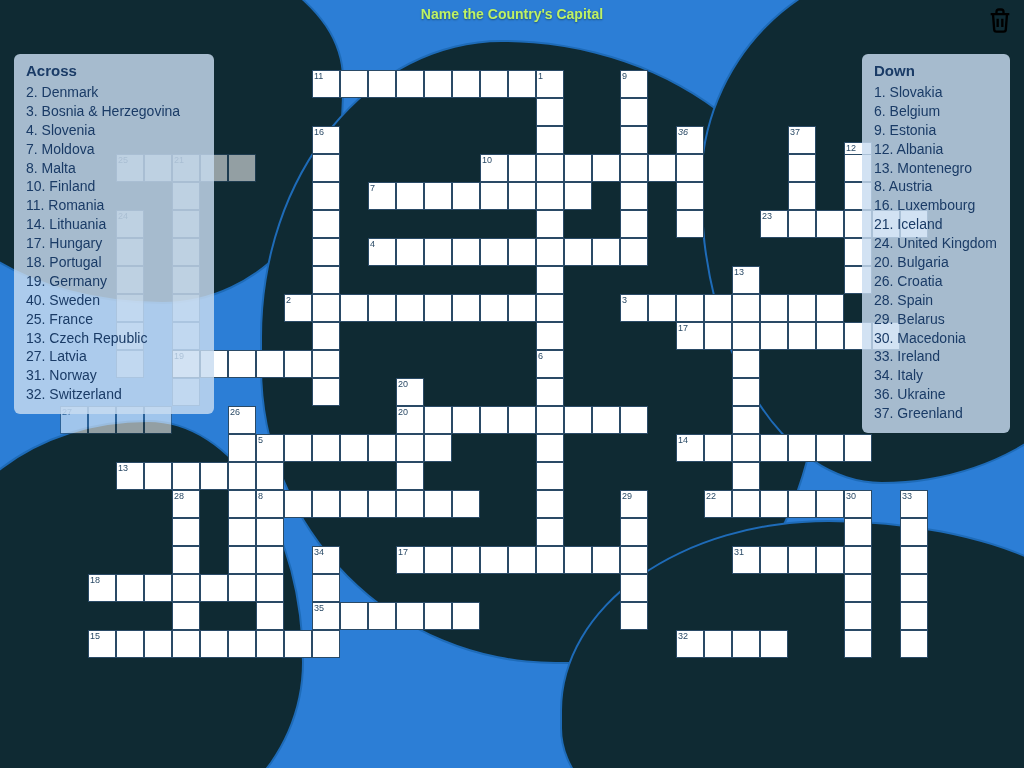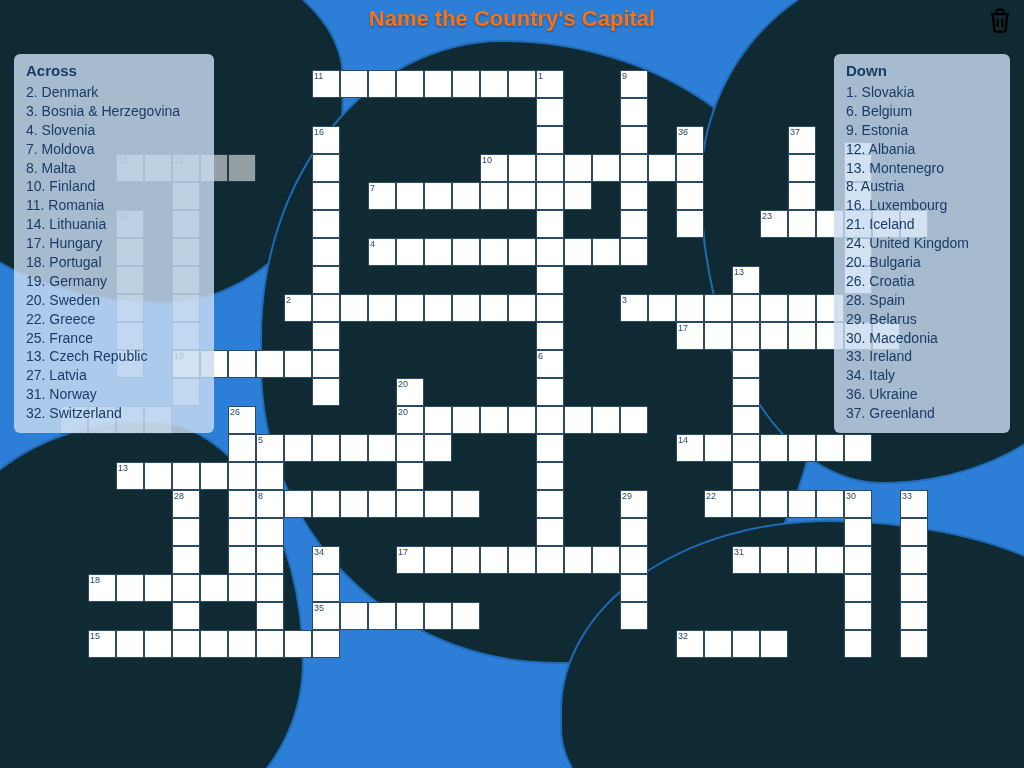--- a/index.html
+++ b/index.html
@@ -13,21 +13,21 @@
     background:#2c7ed6; 
     z-index:0;
   }
   .land{
     position:absolute;background:#0f2a33;border:2px solid #1e6bb8;
     border-radius:40% 55% 45% 60% / 55% 40% 60% 45%;
     z-index:0;
   }
   .title{
     position:absolute;top:6px;left:0;right:0;text-align:center;
-    color:#f97316;font-weight:bold;font-size:22px;z-index:5;
+    color:#bef264;font-weight:bold;font-size:14px;z-index:5;
     text-shadow:0 1px 2px rgba(0,0,0,.4);
   }
   .trash{
     position:absolute;top:6px;right:10px;z-index:6;cursor:pointer;
   }
   .trash svg{width:28px;height:28px;fill:none;stroke:#000;stroke-width:2;}
   
   .panel{
     position:absolute;z-index:4;
     background:rgba(200,220,240,.82);
@@ -36,21 +36,21 @@
     box-sizing:border-box;
   }
   .panel h3{
     margin:0 0 4px 0;font-size:15px;color:#1a3b66;font-weight:bold;
   }
   .panel .clue{
     font-size:14px;color:#1a3b66;line-height:1.35;
     white-space:nowrap;
   }
   #panel-across{top:54px;left:14px;width:200px;}
-  #panel-down  {top:54px;right:14px;width:176px;}
+  #panel-down  {top:54px;right:14px;width:148px;}
   
   .grid{
     position:absolute;top:40px;left:0;z-index:3;
   }
   .cell{
     position:absolute;width:28px;height:28px;box-sizing:border-box;
     border:1px solid #2a4a66;background:#fff;
   }
   .cell .num{
     position:absolute;top:0;left:1px;font-size:9px;color:#2a4a66;
@@ -87,22 +87,21 @@
       <div class="clue">3. Bosnia &amp; Herzegovina</div>
       <div class="clue">4. Slovenia</div>
       <div class="clue">7. Moldova</div>
       <div class="clue">8. Malta</div>
       <div class="clue">10. Finland</div>
       <div class="clue">11. Romania</div>
       <div class="clue">14. Lithuania</div>
       <div class="clue">17. Hungary</div>
       <div class="clue">18. Portugal</div>
       <div class="clue">19. Germany</div>
-      <div class="clue">20. Sweden</div>
-      <div class="clue">22. Greece</div>
+      <div class="clue">40. Sweden</div>
       <div class="clue">25. France</div>
       <div class="clue">13. Czech Republic</div>
       <div class="clue">27. Latvia</div>
       <div class="clue">31. Norway</div>
       <div class="clue">32. Switzerland</div>
     </div>
 </div>
 
 <div id="panel-down" class="panel">
   <h3>Down</h3>

